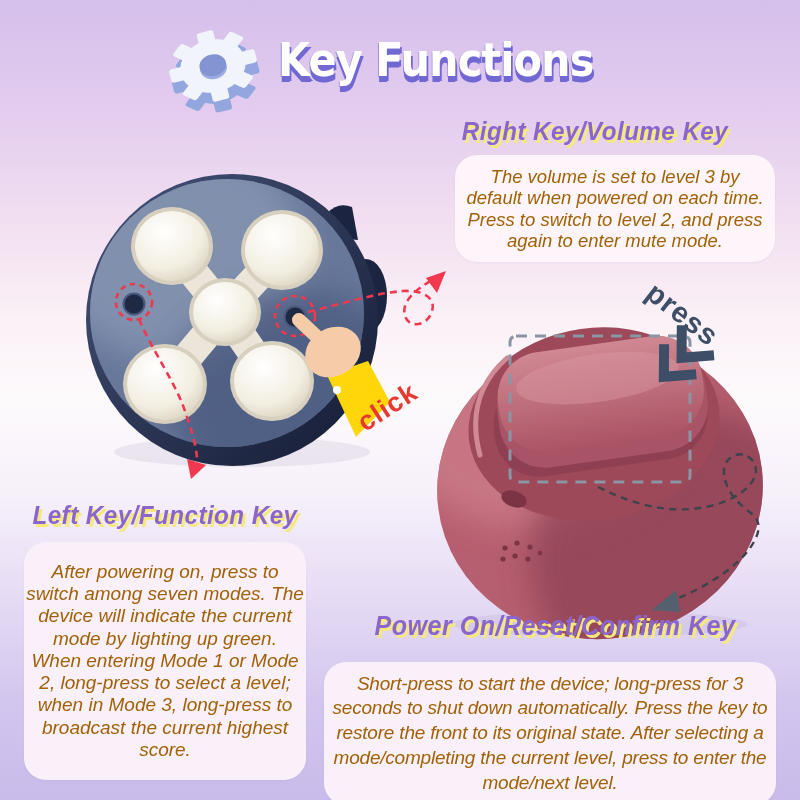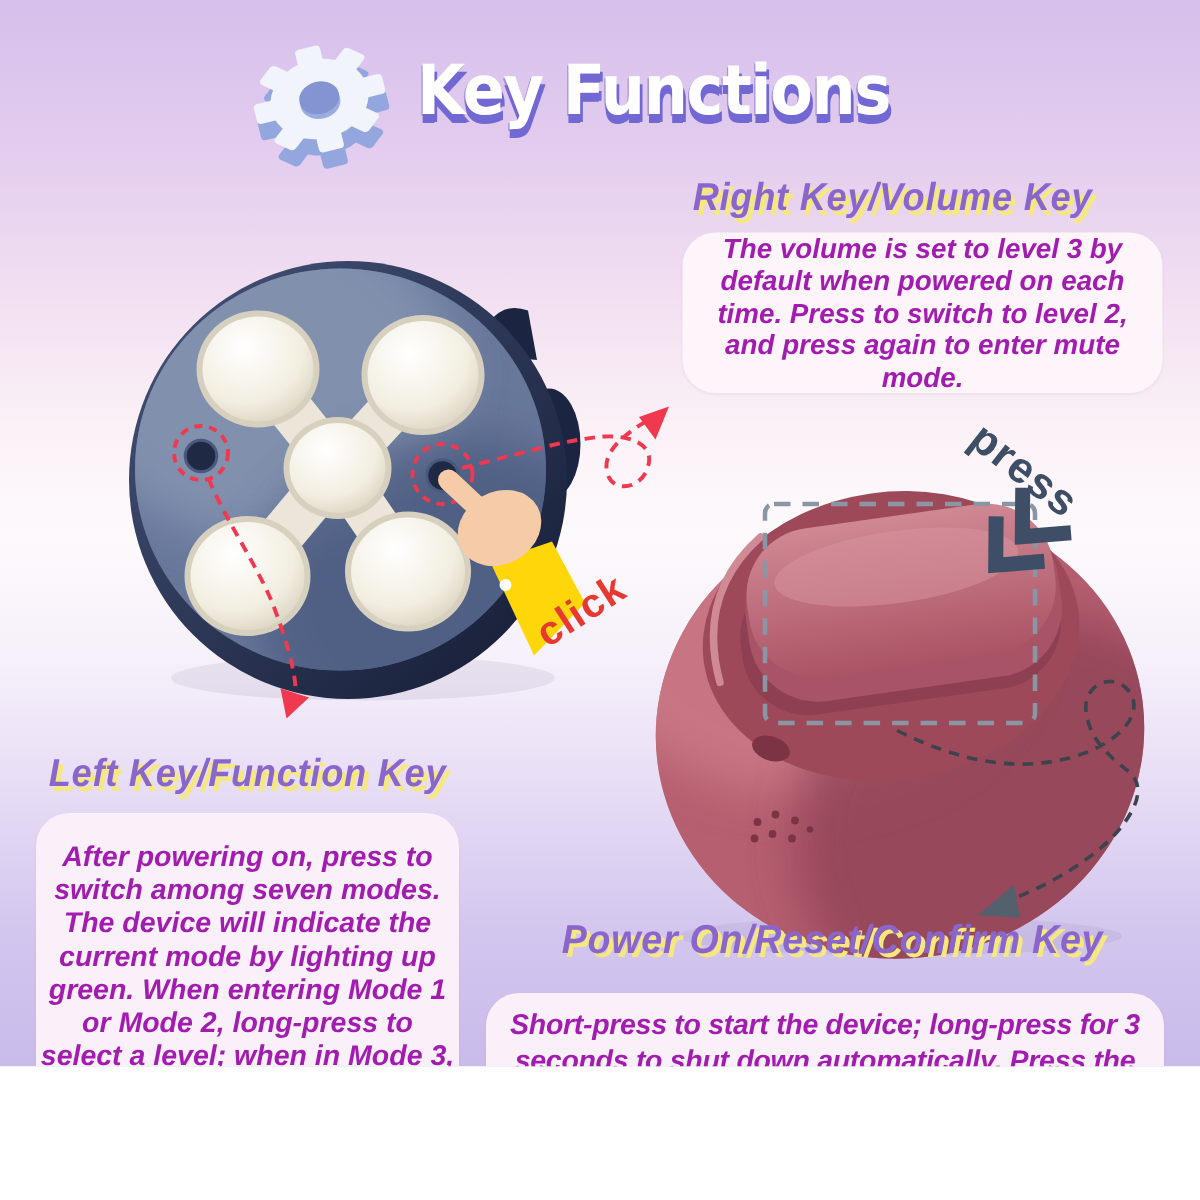--- a/index.html
+++ b/index.html
@@ -1,39 +1,39 @@
 <!DOCTYPE html>
 <html><head>
 <meta charset="utf-8">
 <style>
   html,body{margin:0;padding:0;}
   .stage{
-    position:relative;width:800px;height:711px;overflow:hidden;
+    position:relative;width:800px;height:800px;overflow:hidden;
     font-family:"Liberation Sans",sans-serif;
     background:linear-gradient(180deg,
       #d5c0ec 0%, #e3ccee 14%, #f2e0f1 28%, #fbf1f6 40%,
       #fdfafc 50%, #f6f0fa 62%, #e4d9f4 76%, #d2c5ee 88%, #c9bbea 100%);
   }
   .abs{position:absolute;}
   .art{position:absolute;left:0;top:0;}
   .page-title{
     left:278px;top:33px;
     font-family:"DejaVu Sans","Liberation Sans",sans-serif;
     font-size:46px;font-weight:800;color:#ffffff;letter-spacing:-1px;
     transform:scaleX(.9);transform-origin:left top;white-space:nowrap;
     text-shadow:0 6px 0 #7268d4, 2px 5px 0 #7268d4, -1px 1px 0 rgba(114,104,212,.55);
   }
   .sec-heading{
     font-size:26px;font-weight:800;font-style:italic;color:#8a66cc;
     text-shadow:3px 3px 0 #f5e87d;text-align:center;white-space:nowrap;
     transform:scaleX(.93);transform-origin:center top;letter-spacing:.5px;
   }
   .txt-box{
-    background:#faf0fa;border-radius:22px;color:#a21caf;
-    font-weight:bold;font-style:italic;text-align:center;
+    background:#faf0fa;border-radius:22px;color:#a16207;
+    font-weight:normal;font-style:italic;text-align:center;
     display:flex;align-items:center;justify-content:center;
     box-shadow:0 1px 2px rgba(120,90,160,.08);
   }
   .box-right{left:455px;top:155px;width:320px;height:107px;background:#fdf5f9;
     font-size:18.5px;line-height:1.16;padding:2px 8px;box-sizing:border-box;}
   .box-left{left:24px;top:542px;width:282px;height:238px;
     font-size:19px;line-height:1.17;padding:6px 2px;box-sizing:border-box;}
   .box-power{left:324px;top:662px;width:452px;height:143px;
     font-size:19px;line-height:1.3;padding:4px 6px;box-sizing:border-box;letter-spacing:-.2px;}
   .h-right{left:420px;top:116px;width:350px;}

